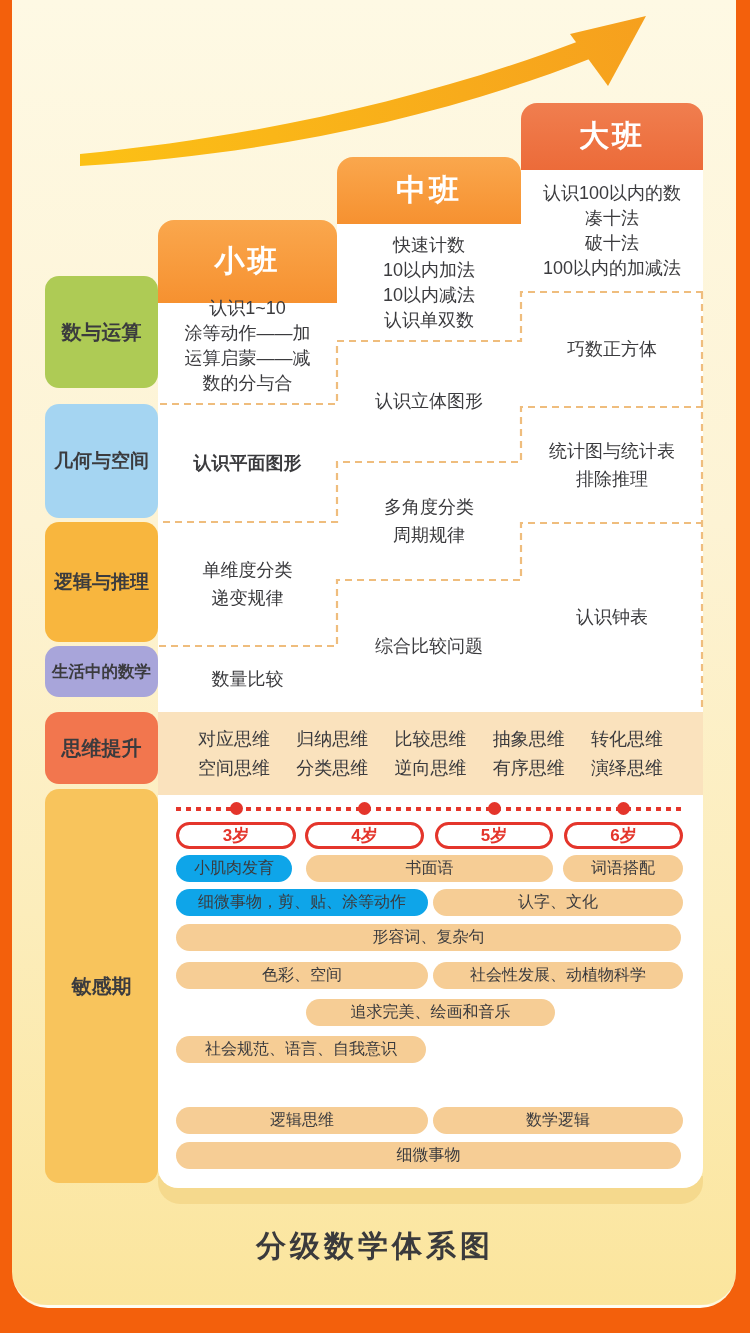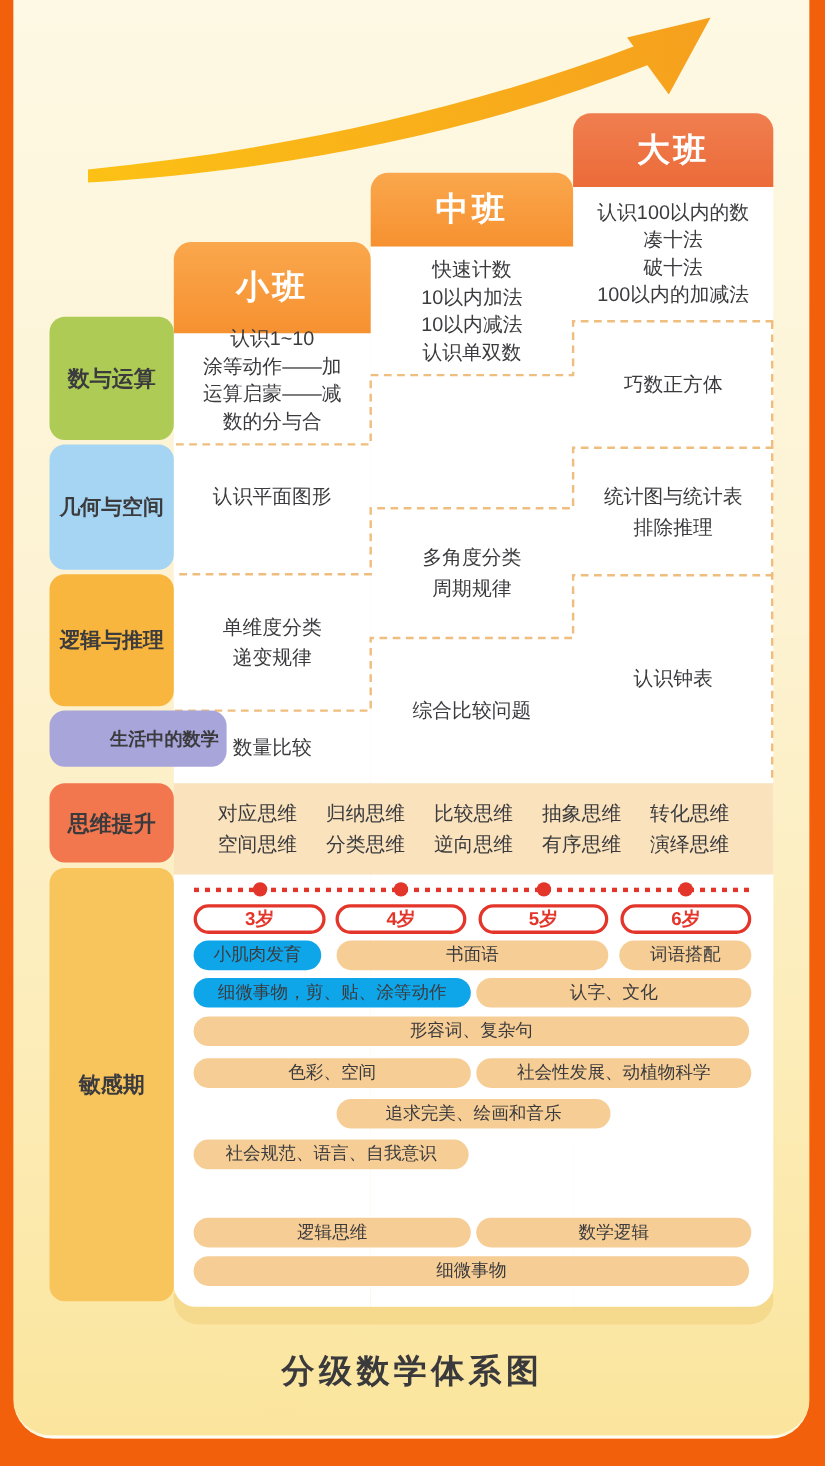--- a/index.html
+++ b/index.html
@@ -124,37 +124,40 @@
       <path d="M702 292 V710"></path>
     </g>
   </svg>
 
   <div class="zone" style="left:158px;top:287px;width:179px;height:117px;">
     <span>认识1~10</span>
     <span>涂等动作——加</span>
     <span>运算启蒙——减</span>
     <span>数的分与合</span>
   </div>
-  <div class="zone" style="left:158px;top:392px;width:179px;height:118px;">
+  <div class="zone" style="left:158px;top:404px;width:179px;height:118px;font-weight:bold;">
     <span>认识平面图形</span>
   </div>
   <div class="zone lh28" style="left:158px;top:522px;width:179px;height:124px;">
     <span>单维度分类</span>
     <span>递变规律</span>
   </div>
   <div class="zone" style="left:158px;top:646px;width:179px;height:66px;">
     <span>数量比较</span>
   </div>
 
   <div class="zone" style="left:337px;top:224px;width:184px;height:117px;">
     <span>快速计数</span>
     <span>10以内加法</span>
     <span>10以内减法</span>
     <span>认识单双数</span>
   </div>
+  <div class="zone" style="left:337px;top:341px;width:184px;height:121px;">
+    <span>认识立体图形</span>
+  </div>
   <div class="zone lh28" style="left:337px;top:462px;width:184px;height:118px;">
     <span>多角度分类</span>
     <span>周期规律</span>
   </div>
   <div class="zone" style="left:337px;top:580px;width:184px;height:132px;">
     <span>综合比较问题</span>
   </div>
 
   <div class="zone" style="left:521px;top:170px;width:182px;height:122px;">
     <span>认识100以内的数</span>
@@ -166,30 +169,30 @@
     <span>巧数正方体</span>
   </div>
   <div class="zone lh28" style="left:521px;top:407px;width:182px;height:116px;">
     <span>统计图与统计表</span>
     <span>排除推理</span>
   </div>
   <div class="zone" style="left:521px;top:523px;width:182px;height:189px;">
     <span>认识钟表</span>
   </div>
 
-  <div class="cat" style="top: 288px; height: 112px; background: rgb(174, 203, 85);">
+  <div class="cat" style="top: 276px; height: 112px; background: rgb(174, 203, 85);">
     <span>数与运算</span>
   </div>
   <div class="cat fs19" style="top: 404px; height: 114px; background: rgb(165, 213, 242);">
     <span>几何与空间</span>
   </div>
   <div class="cat fs19" style="top: 522px; height: 120px; background: rgb(248, 182, 62);">
     <span>逻辑与推理</span>
   </div>
-  <div class="cat fs16" style="top: 646px; height: 51px; background: rgb(168, 165, 218); padding-left: 48px;">
+  <div class="cat fs16" style="top: 646px; height: 51px; background: rgb(168, 165, 218);">
     <span>生活中的数学</span>
   </div>
   <div class="cat" style="top: 712px; height: 72px; background: rgb(242, 118, 78);">
     <span>思维提升</span>
   </div>
   <div class="cat" style="top: 789px; height: 394px; background: rgb(248, 196, 92);">
     <span>敏感期</span>
   </div>
 
   <div class="think-wrap">

